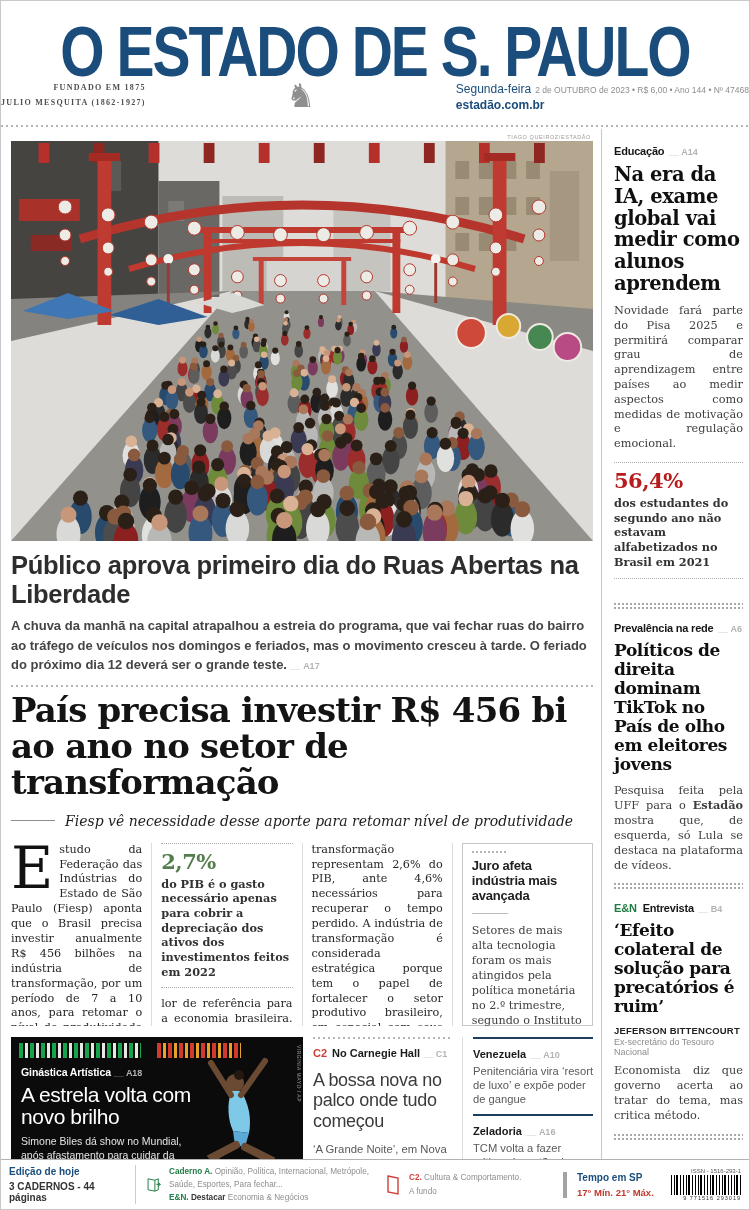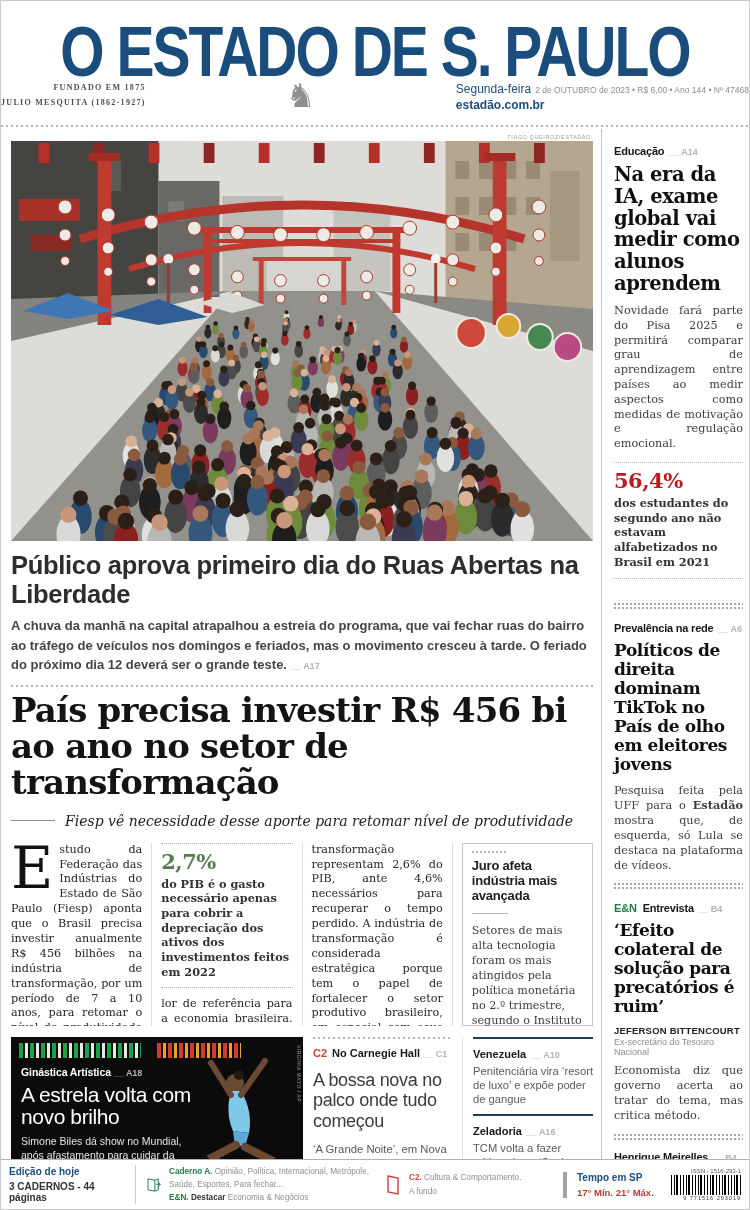--- a/index.html
+++ b/index.html
@@ -888,28 +888,20 @@
       <span class="sk"><span class="tag-en">E&amp;N</span><span>Entrevista</span></span>
       <span class="ref">B4</span>
       <div class="shl">‘Efeito colateral de solução para precatórios é ruim’</div>
       <div class="byline">JEFERSON BITTENCOURT</div>
       <div class="brole">Ex-secretário do Tesouro Nacional</div>
       <p class="sbody">Economista diz que governo acerta ao tratar do tema, mas critica método.</p>
     </div>
 
     <div class="heavy-dots"></div>
 
-    <div>
-      <div class="op">
-        <span class="sk">Henrique Meirelles</span>
-        <span class="ref">B4</span>
-        
-      </div>
-
-    </div>
 
   </aside>
 
   <footer class="foot">
     <div class="fg1">
       <div class="flabel">Edição de hoje</div>
       <div class="finfo">3 CADERNOS - 44 páginas</div>
     </div>
     <div class="fg2">
       <svg width="22" height="24" viewBox="0 0 22 24">

